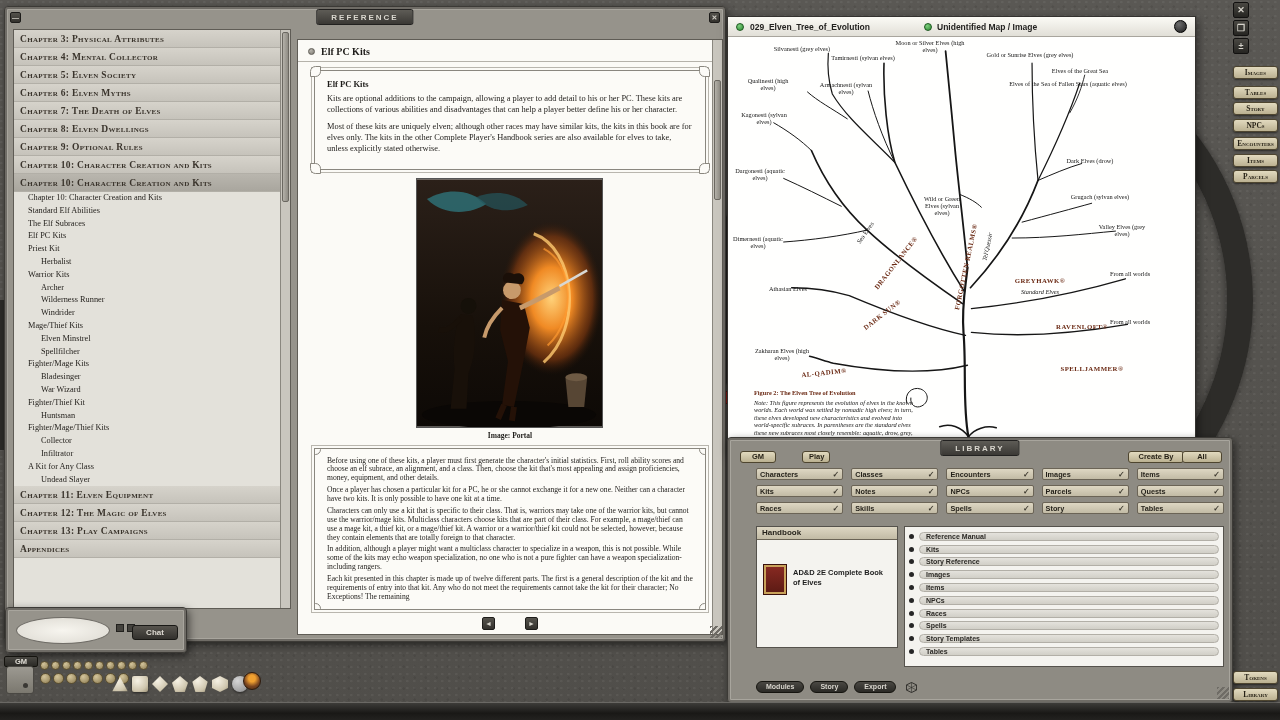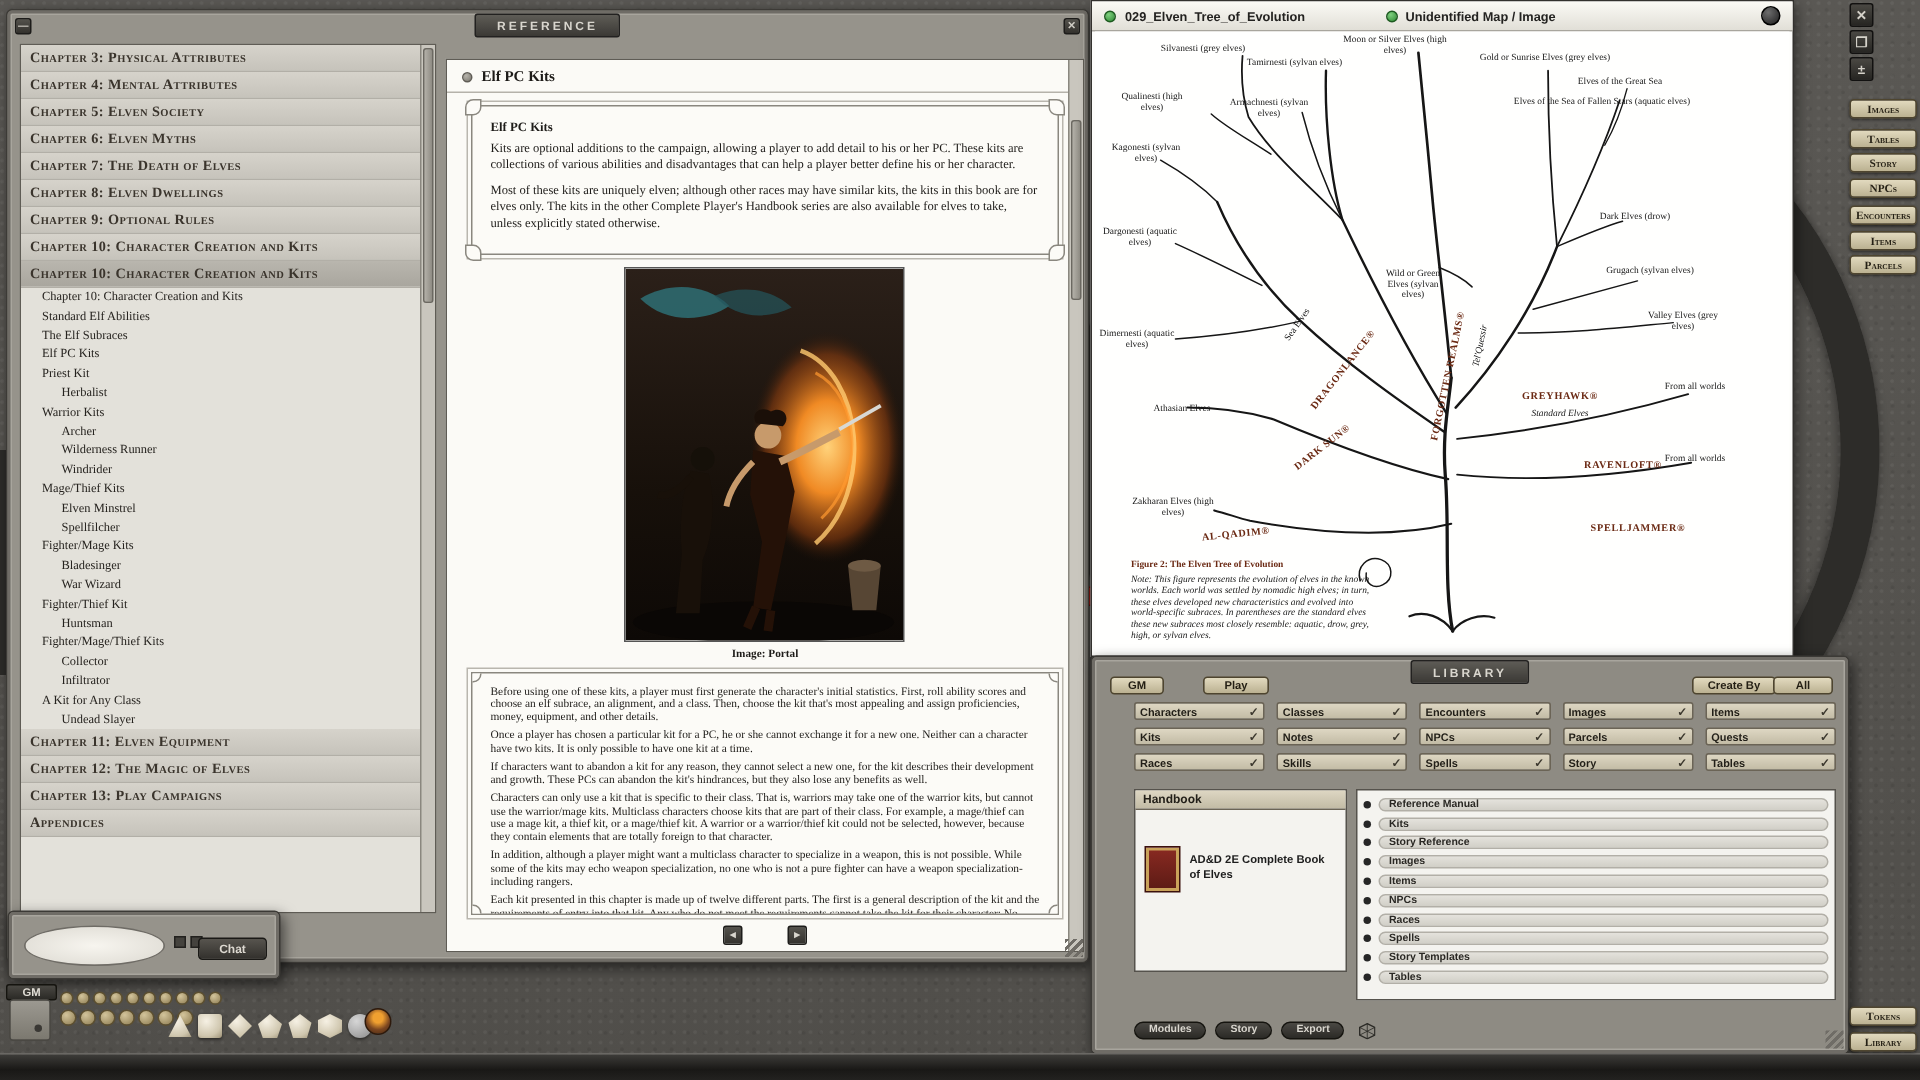--- a/index.html
+++ b/index.html
@@ -54,21 +54,21 @@
   .art-wrap{width:189px;margin:6px auto 0;text-align:center}
   .art{width:187px;height:250px;border:1px solid #555;display:block}
   .art-caption{font:bold 7.5px "Liberation Serif",serif;margin-top:3px;color:#1e1c19;text-align:center}
   .content .vscroll{right:0;top:0;bottom:0}
   .page-nav{position:absolute;bottom:4px;left:50%;transform:translateX(-50%);display:flex;gap:30px}
   .nav-btn{width:13px;height:13px;background:linear-gradient(#55534d,#34322e);border:1px solid #1d1c1a;border-radius:2px;color:#d9d6ce;font:7px "Liberation Sans",sans-serif;line-height:12px;text-align:center;cursor:pointer}
   .radio-dot{position:absolute;bottom:5px;width:9px;height:9px;border-radius:50%;border:1px solid #55524c;background:radial-gradient(circle at 35% 30%,#e4e1d9,#a8a59d)}
   .grip{position:absolute;right:3px;bottom:3px;width:12px;height:12px;background:repeating-linear-gradient(135deg,#6f6c66 0 2px,transparent 2px 4px)}
 
   
-  .map-win{position:absolute;left:727px;top:0;width:469px;height:438px;background:#fdfdfb;border:1px solid #33312e;box-shadow:2px 3px 9px rgba(0,0,0,.5);z-index:2}
+  .map-win{position:absolute;left:727px;top:16px;width:469px;height:438px;background:#fdfdfb;border:1px solid #33312e;box-shadow:2px 3px 9px rgba(0,0,0,.5);z-index:2}
   .map-titlebar{height:20px;background:linear-gradient(#fbfaf5,#e1dfd7);border-bottom:1px solid #a8a59d;display:flex;align-items:center;gap:6px;padding:0 8px;font:bold 8.5px "Liberation Sans",sans-serif;color:#232220}
   .gdot{width:8px;height:8px;border-radius:50%;background:radial-gradient(circle at 35% 30%,#7fd07f,#2f8a34);border:1px solid #1d5a20;flex:0 0 auto}
   .map-status{margin-left:48px;display:flex;align-items:center;gap:5px;font-weight:bold}
   .knob{margin-left:auto;width:13px;height:13px;border-radius:50%;background:radial-gradient(circle at 35% 30%,#6d6d6d,#1e1e1e);border:1px solid #000;cursor:pointer}
   .map-canvas{position:absolute;left:2px;right:2px;top:20px;bottom:2px;background:#fffffe;overflow:hidden}
   .tree-svg{position:absolute;left:0;top:0;width:100%;height:100%}
   .map-lbl{position:absolute;font-size:6.3px;line-height:1.12;color:#161616;transform:translateX(-50%);text-align:center;white-space:nowrap;transform-origin:center}
   .map-lbl.wrap{white-space:normal}
   .map-lbl.region{font-weight:bold;font-size:6.8px;letter-spacing:.5px;color:#6b2a14}
   .map-lbl.it{font-style:italic}
@@ -137,21 +137,21 @@
   <div class="win ref-win">
     <div class="plaque">REFERENCE</div>
     <div class="mini-icon" style="left:5px;top:5px">—</div>
     <div class="mini-icon" style="right:5px;top:5px">✕</div>
 
     <div class="toc">
       <div class="toc-rows">
 
           <div class="toc-row chapter"><span>Chapter 3: Physical Attributes</span></div>
 
-          <div class="toc-row chapter"><span>Chapter 4: Mental Attributes</span></div>
+          <div class="toc-row chapter"><span>Chapter 4: Mental Collector</span></div>
 
           <div class="toc-row chapter"><span>Chapter 5: Elven Society</span></div>
 
           <div class="toc-row chapter"><span>Chapter 6: Elven Myths</span></div>
 
           <div class="toc-row chapter"><span>Chapter 7: The Death of Elves</span></div>
 
           <div class="toc-row chapter"><span>Chapter 8: Elven Dwellings</span></div>
 
           <div class="toc-row chapter"><span>Chapter 9: Optional Rules</span></div>
@@ -273,21 +273,20 @@
         </svg>
         <div class="art-caption">Image: Portal</div>
       </div>
 
       <div class="deco body-box">
           <div class="inner">
         <div>
 
         <p class="para">Before using one of these kits, a player must first generate the character's initial statistics. First, roll ability scores and choose an elf subrace, an alignment, and a class. Then, choose the kit that's most appealing and assign proficiencies, money, equipment, and other details.</p>
               <p class="para">Once a player has chosen a particular kit for a PC, he or she cannot exchange it for a new one. Neither can a character have two kits. It is only possible to have one kit at a time.</p>
-              <p class="para">If characters want to abandon a kit for any reason, they cannot select a new one, for the kit describes their development and growth. These PCs can abandon the kit's hindrances, but they also lose any benefits as well.</p>
               <p class="para">Characters can only use a kit that is specific to their class. That is, warriors may take one of the warrior kits, but cannot use the warrior/mage kits. Multiclass characters choose kits that are part of their class. For example, a mage/thief can use a mage kit, a thief kit, or a mage/thief kit. A warrior or a warrior/thief kit could not be selected, however, because they contain elements that are totally foreign to that character.</p>
               <p class="para">In addition, although a player might want a multiclass character to specialize in a weapon, this is not possible. While some of the kits may echo weapon specialization, no one who is not a pure fighter can have a weapon specialization-including rangers.</p>
               <p class="para">Each kit presented in this chapter is made up of twelve different parts. The first is a general description of the kit and the requirements of entry into that kit. Any who do not meet the requirements cannot take the kit for their character; No Exceptions! The remaining</p>
             </div>
       </div>
         </div>
 
       <div class="vscroll">
           <div class="thumb" style="top:40px;height:120px"></div>
         </div>
@@ -397,21 +396,21 @@
     </div>
   <div>
 
   <div class="side-btn" style="position: absolute; top: 671px;">Tokens</div>
       <div class="side-btn" style="position: absolute; top: 688px;">Library</div>
     </div>
 
   <div class="win lib-win">
     <div class="plaque">LIBRARY</div>
     <div class="pill-btn" style="left:12px;top:13px;width:36px">GM</div>
-    <div class="pill-btn" style="left:74px;top:13px;width:44px">Play</div>
+    <div class="pill-btn" style="left:74px;top:13px;width:28px">Play</div>
     <div class="pill-btn" style="right:48px;top:13px;width:56px">Create By</div>
     <div class="pill-btn" style="right:10px;top:13px;width:40px">All</div>
 
     <div class="lib-grid">
 
         <div class="grid-btn">
           <span class="gb-label">Characters</span>
           <span class="gb-check">✓</span>
         </div>
 

